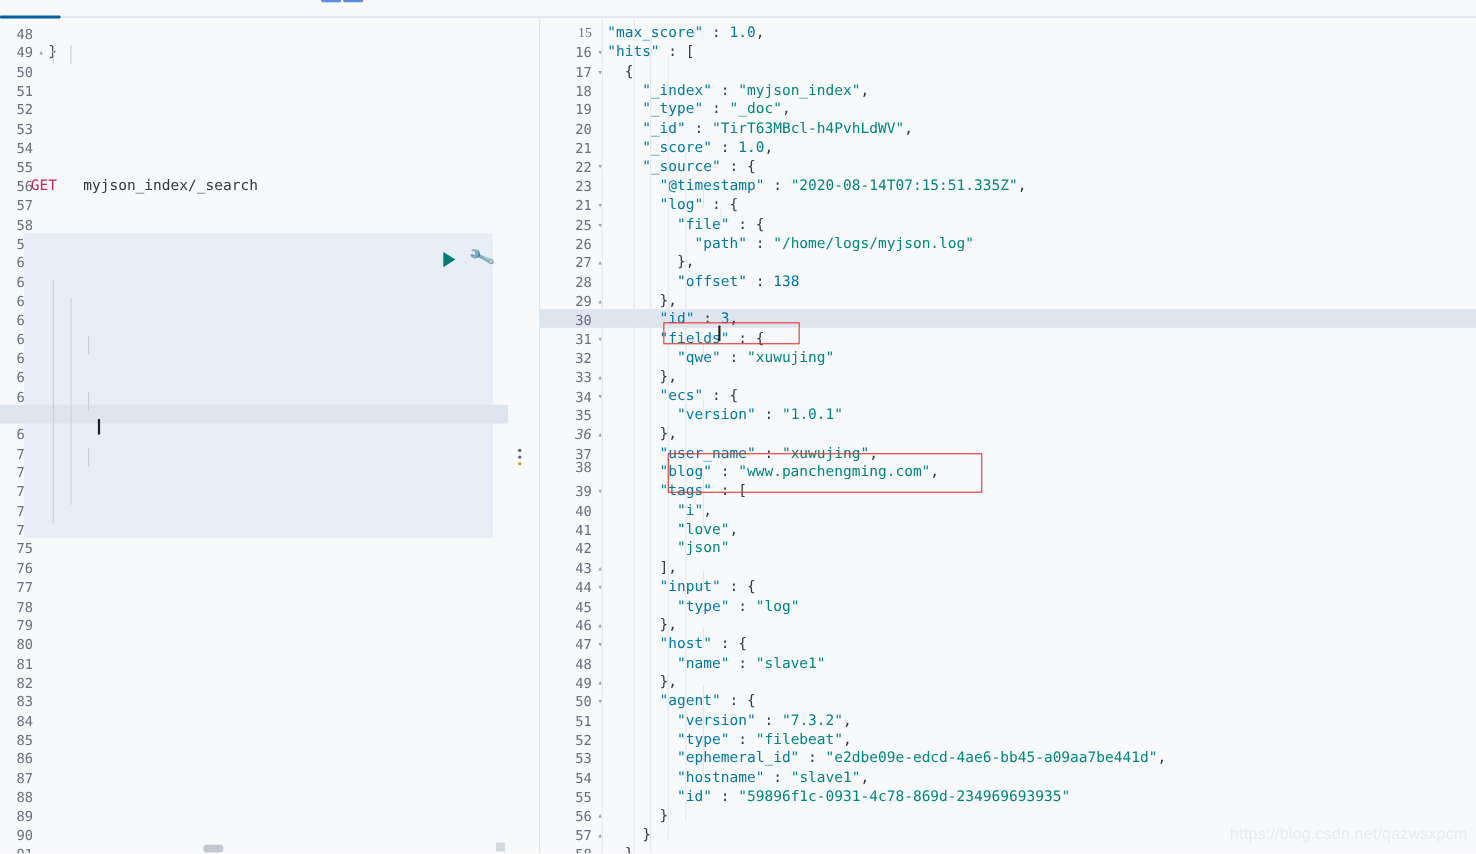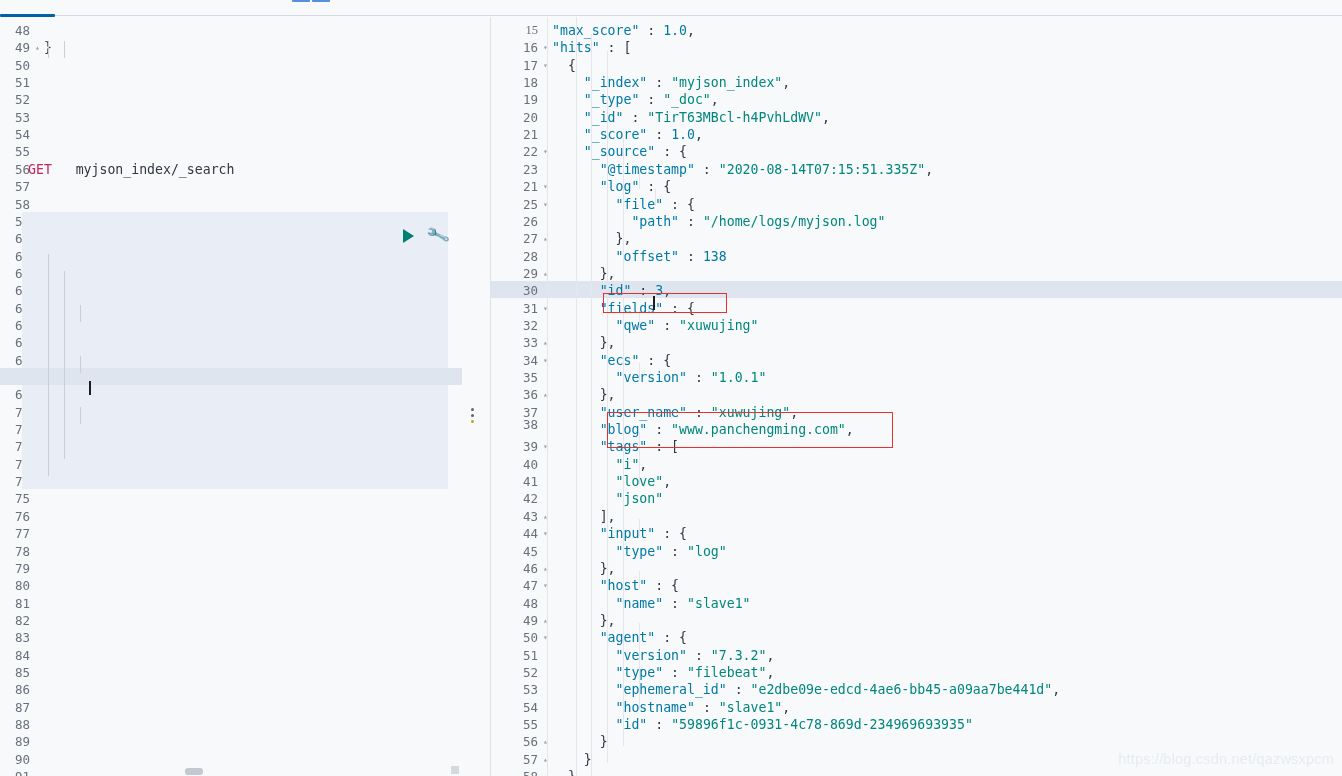--- a/index.html
+++ b/index.html
@@ -390,21 +390,21 @@
         <div class="ln" style="top: 299.95px;">32</div>
         <div class="code" style="top: 299.95px;"><span class="p">        </span><span class="k">"qwe"</span><span class="p"> : </span><span class="s">"xuwujing"</span></div>
         <div class="ln" style="top: 317.3px;">33</div>
         <div class="fold" style="top: 321.3px;">▴</div>
         <div class="code" style="top: 317.3px;"><span class="p">      },</span></div>
         <div class="ln" style="top: 334.65px;">34</div>
         <div class="fold" style="top: 338.65px;">▾</div>
         <div class="code" style="top: 334.65px;"><span class="p">      </span><span class="k">"ecs"</span><span class="p"> : {</span></div>
         <div class="ln" style="top: 352px;">35</div>
         <div class="code" style="top: 352px;"><span class="p">        </span><span class="k">"version"</span><span class="p"> : </span><span class="s">"1.0.1"</span></div>
-        <div class="ln" style="top: 369.35px;">36</div>
+        <div class="ln" style="top: 369.35px; font-style: italic;">36</div>
         <div class="fold" style="top: 373.35px;">▴</div>
         <div class="code" style="top: 369.35px;"><span class="p">      },</span></div>
         <div class="ln" style="top: 386.7px;">37</div>
         <div class="code" style="top: 386.7px;"><span class="p">      </span><span class="k">"user_name"</span><span class="p"> : </span><span class="s">"xuwujing"</span><span class="p">,</span></div>
         <div class="ln" style="top: 399px;">38</div>
         <div class="code" style="top: 404.05px;"><span class="p">      </span><span class="k">"blog"</span><span class="p"> : </span><span class="s">"www.panchengming.com"</span><span class="p">,</span></div>
         <div class="ln" style="top: 421.4px;">39</div>
         <div class="fold" style="top: 425.4px;">▾</div>
         <div class="code" style="top: 421.4px;"><span class="p">      </span><span class="k">"tags"</span><span class="p"> : [</span></div>
         <div class="ln" style="top: 438.75px;">40</div>

